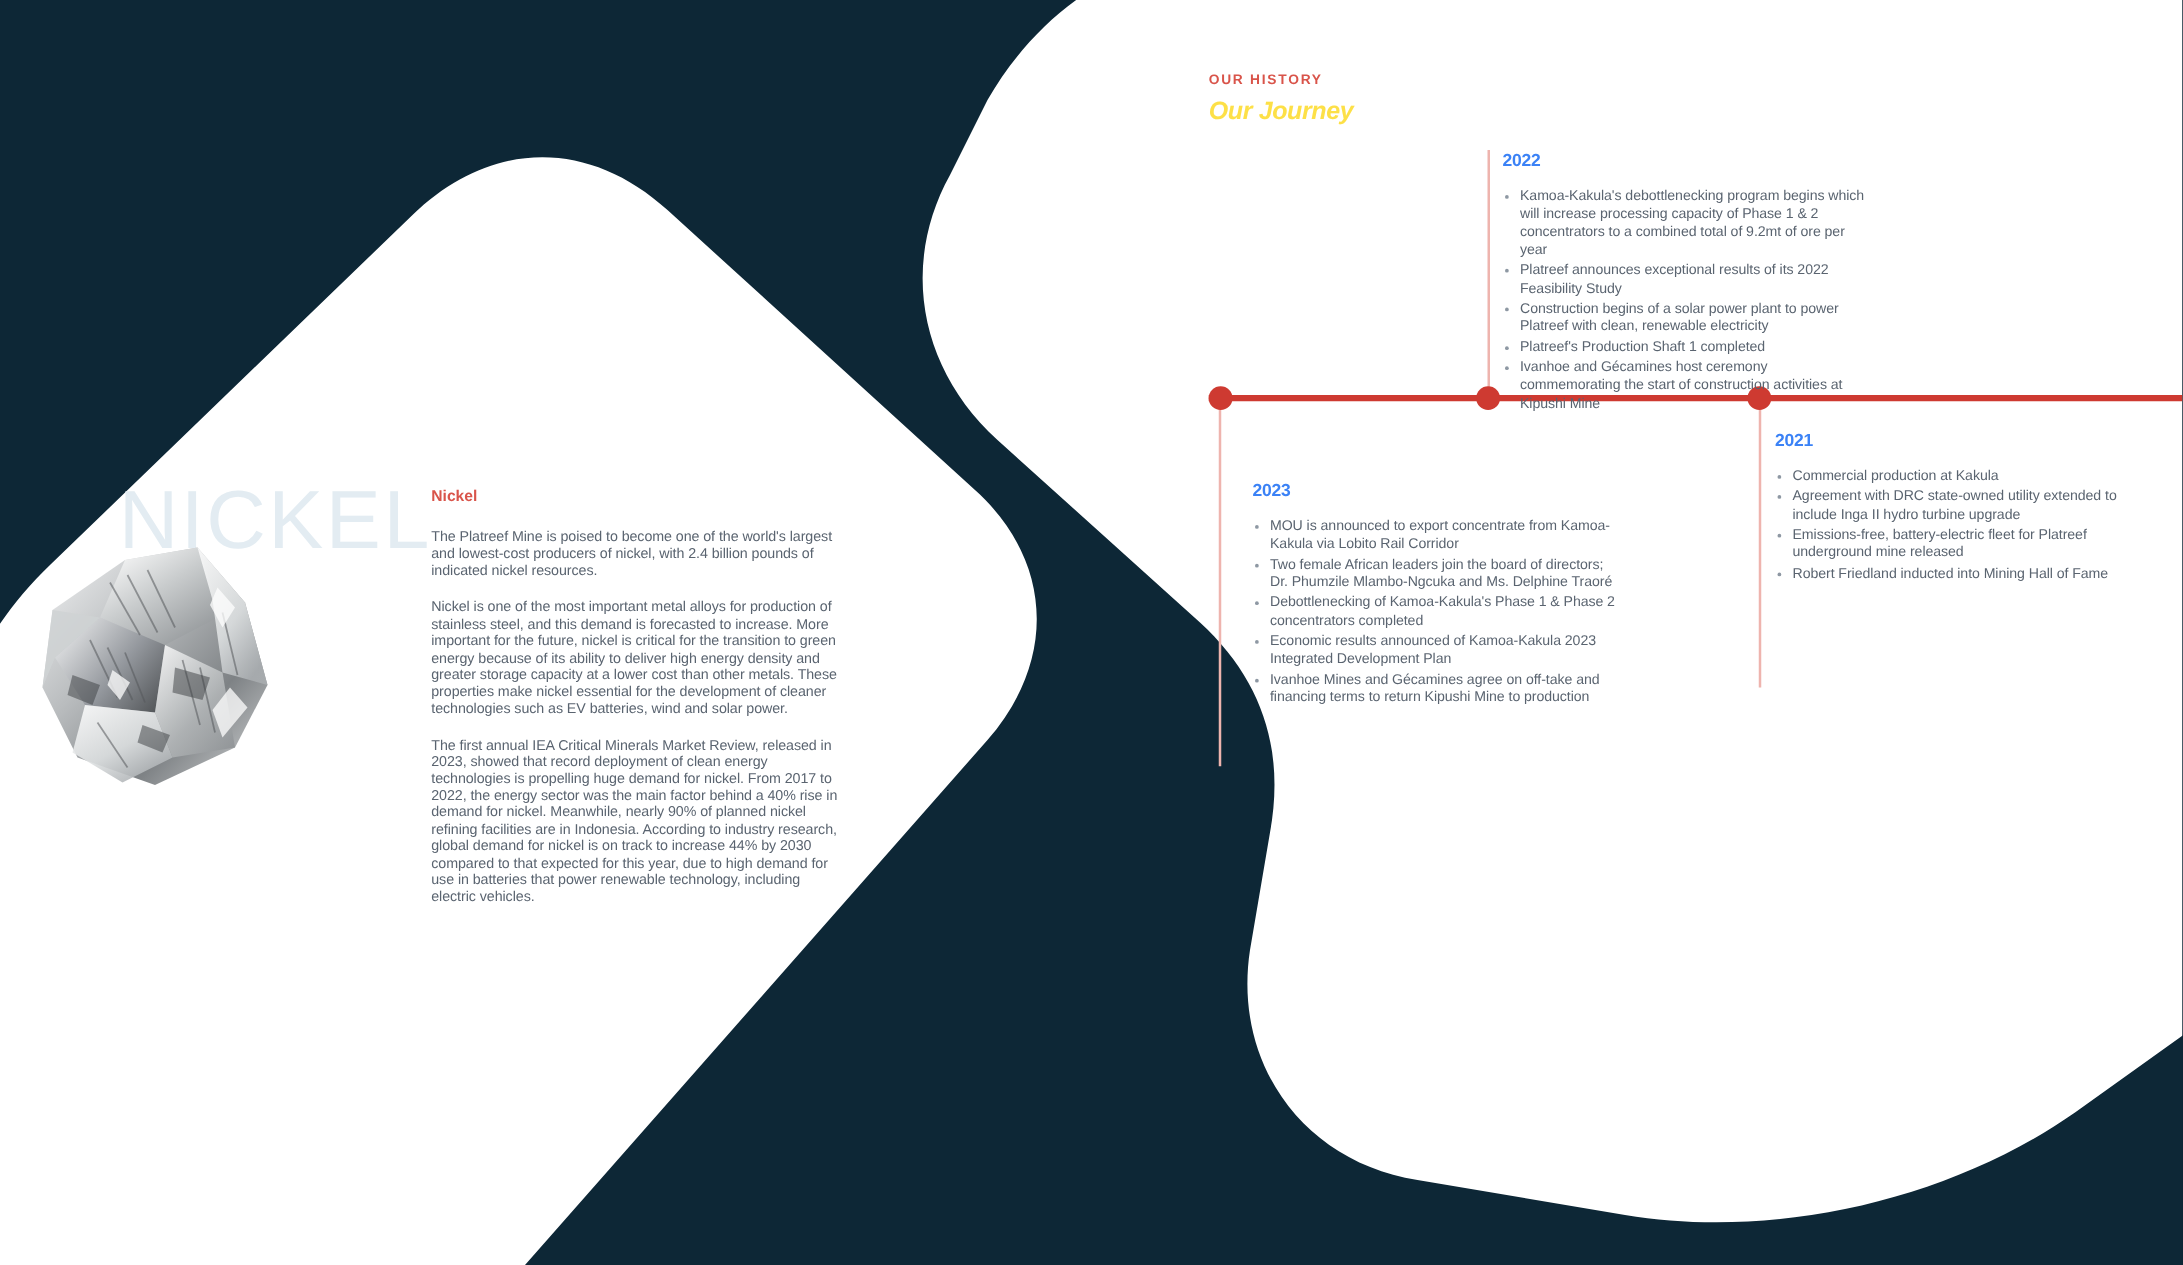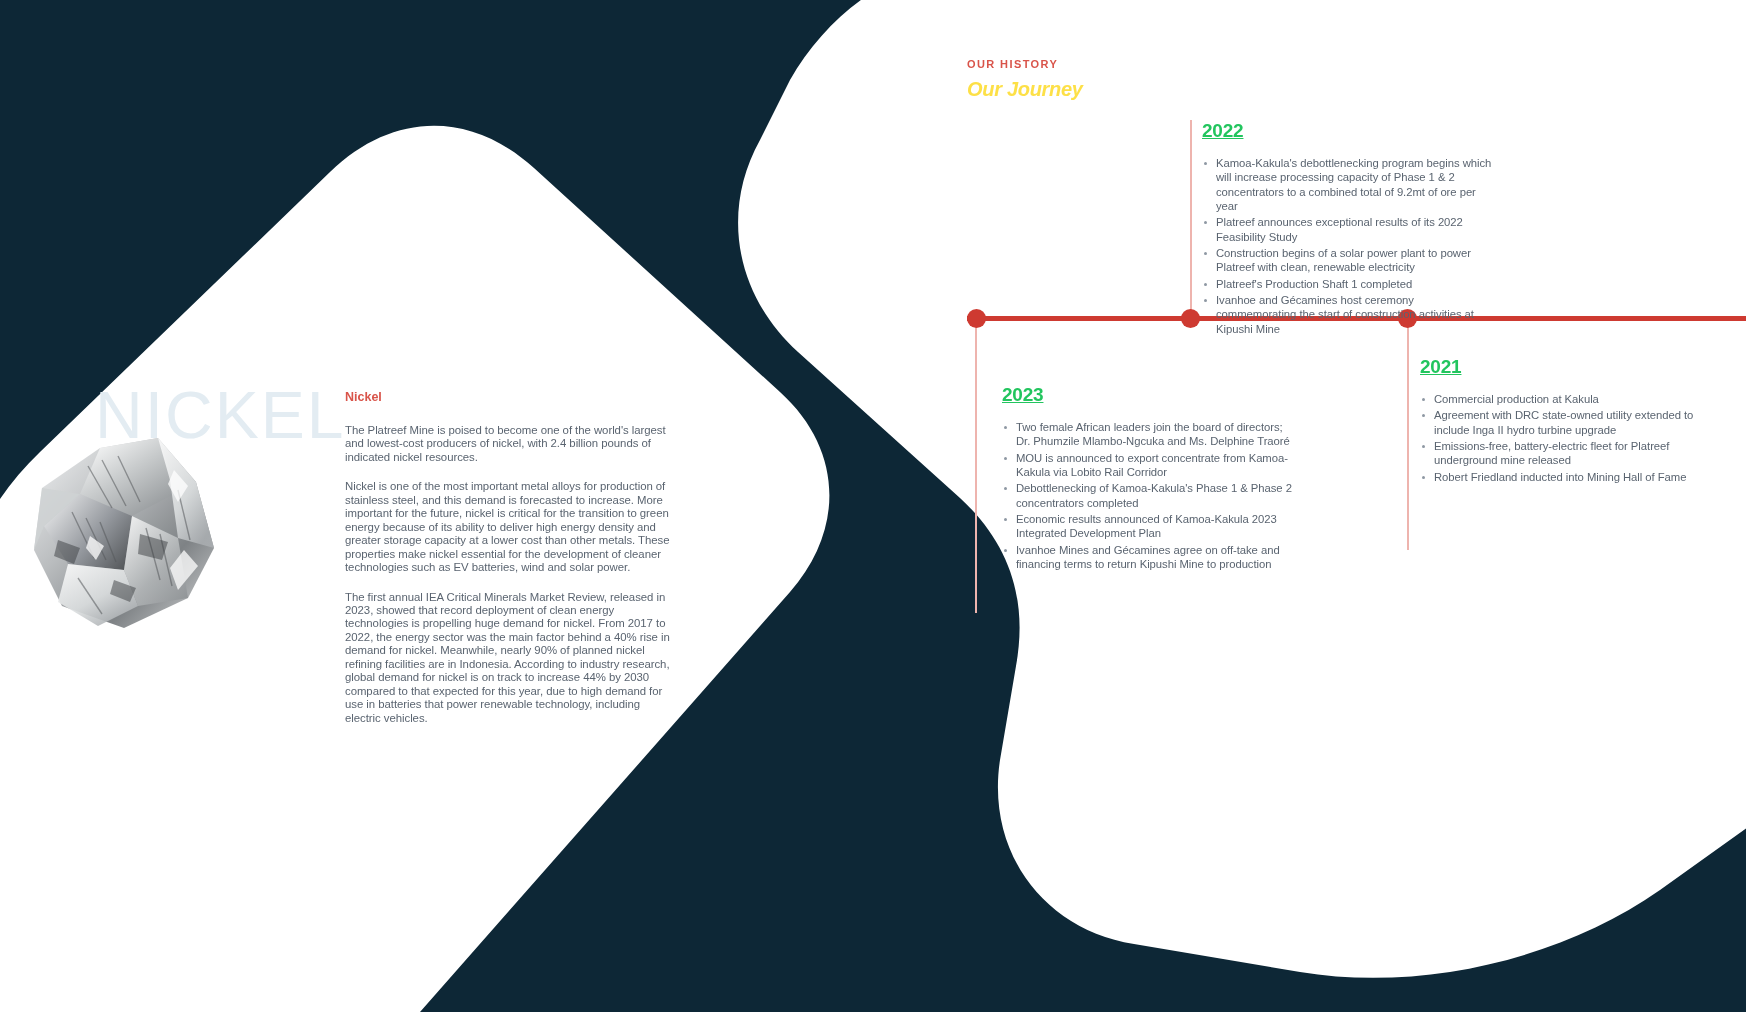--- a/index.html
+++ b/index.html
@@ -150,26 +150,25 @@
   
   .tl-vline.dn-2023  { left: 75px;  top: 318px; height: 295px; }
   
   .tl-vline.dn-2021  { left: 507px; top: 318px; height: 232px; }
 
   .tl-entry {
     position: absolute;
     color: #5a6470;
   }
   .tl-year {
-    font-size: 19px;
-    font-weight: bold;
-    color: #22c55e;
+    font-size: 14px;
+    font-weight: bold;
+    color: #3b82f6;
     margin-bottom: 14px;
     letter-spacing: -0.2px;
-    text-decoration: underline;
   }
   .tl-list {
     list-style: none;
   }
   .tl-list li {
     position: relative;
     font-size: 11.3px;
     line-height: 1.27;
     padding-left: 14px;
     margin-bottom: 2px;
@@ -182,21 +181,21 @@
     top: 6px;
     width: 3px;
     height: 3px;
     border-radius: 50%;
     background: #8e98a3;
   }
 
   
   #entry-2022 { left: 302px; top: 120px; width: 290px; }
   #entry-2023 { left: 102px;  top: 356px; width: 290px; margin-top: 28px; }
-  #entry-2021 { left: 520px; top: 356px; width: 300px; }
+  #entry-2021 { left: 520px; top: 344px; width: 300px; }
 </style>
 </head>
 <body>
 
 <div id="stage">
 
   <svg class="blob-svg" viewBox="0 0 1746 1012" preserveAspectRatio="none">
 
     <path d="M -40 1012
              L -40 620
@@ -314,22 +313,22 @@
         <li>Platreef announces exceptional results of its 2022 Feasibility Study</li>
         <li>Construction begins of a solar power plant to power Platreef with clean, renewable electricity</li>
         <li>Platreef's Production Shaft 1 completed</li>
         <li>Ivanhoe and Gécamines host ceremony commemorating the start of construction activities at Kipushi Mine</li>
       </ul>
     </div>
 
     <div class="tl-entry" id="entry-2023">
       <div class="tl-year">2023</div>
       <ul class="tl-list">
+        <li>MOU is announced to export concentrate from Kamoa-Kakula via Lobito Rail Corridor</li>
         <li>Two female African leaders join the board of directors; Dr. Phumzile Mlambo-Ngcuka and Ms. Delphine Traoré</li>
-        <li>MOU is announced to export concentrate from Kamoa-Kakula via Lobito Rail Corridor</li>
         <li>Debottlenecking of Kamoa-Kakula's Phase 1 &amp; Phase 2 concentrators completed</li>
         <li>Economic results announced of Kamoa-Kakula 2023 Integrated Development Plan</li>
         <li>Ivanhoe Mines and Gécamines agree on off-take and financing terms to return Kipushi Mine to production</li>
       </ul>
     </div>
 
     <div class="tl-entry" id="entry-2021">
       <div class="tl-year">2021</div>
       <ul class="tl-list">
         <li>Commercial production at Kakula</li>

